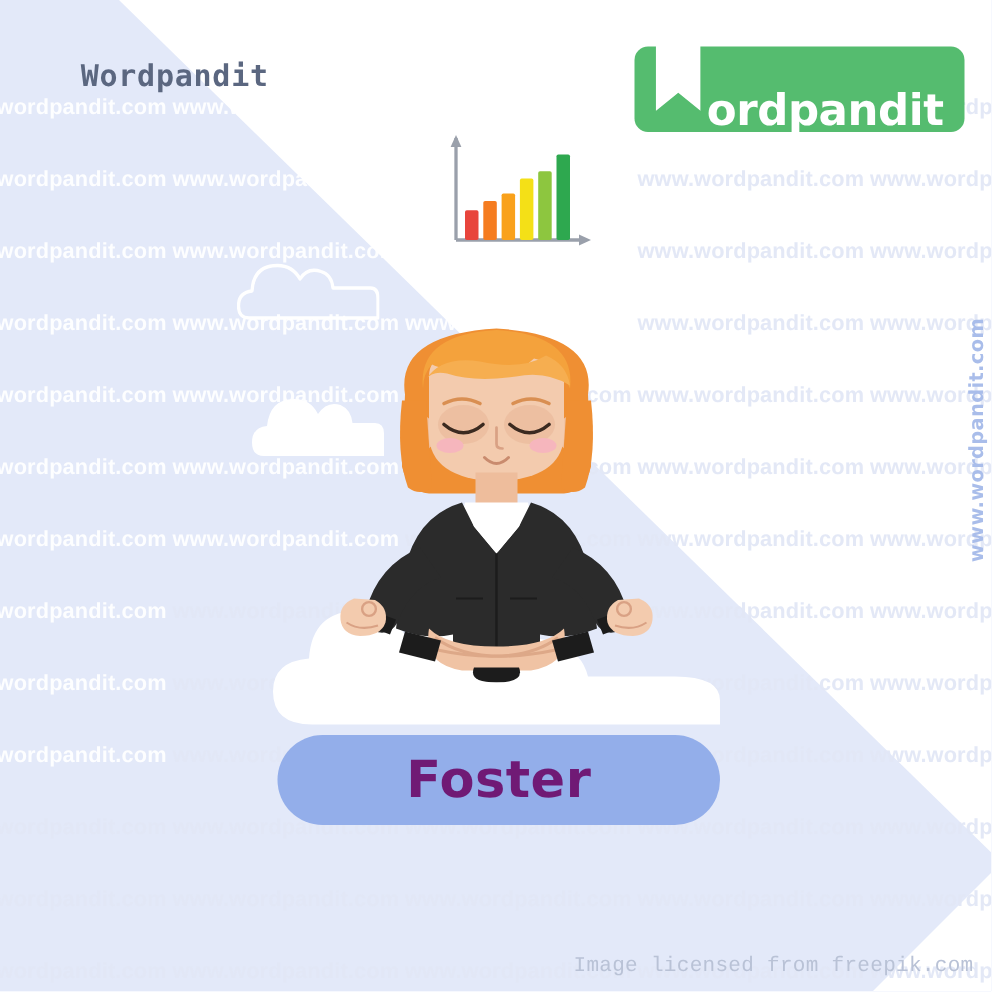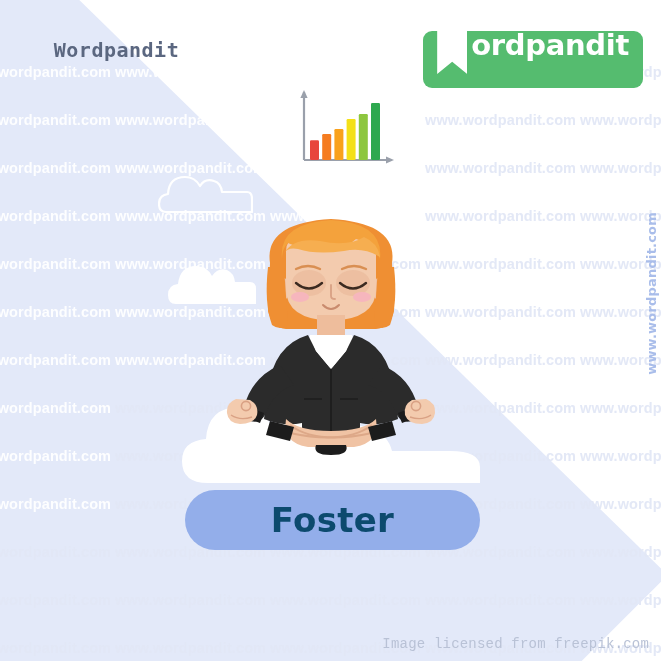--- a/index.html
+++ b/index.html
@@ -74,21 +74,21 @@
   
   .logo {
     position: absolute;
     right: 18px;
     top: 31px;
     height: 57px;
     min-width: 178px;
     background: #55bc6f;
     border-radius: 9px;
     display: flex;
-    align-items: flex-start;
+    align-items: flex-end;
     padding-left: 48px;
     padding-right: 14px;
     box-sizing: border-box;
   }
   .logo-ribbon {
     position: absolute;
     left: 14px;
     top: -4px;
     width: 30px;
     height: 47px;
@@ -134,21 +134,21 @@
     top: 490px;
     width: 295px;
     height: 60px;
     background: #93aeea;
     border-radius: 30px;
     display: flex;
     align-items: center;
     justify-content: center;
   }
   .word-pill span {
-    color: #0c4a6e;
+    color: #701a75;
     font-family: "DejaVu Sans", sans-serif;
     font-size: 34px;
     font-weight: 700;
     letter-spacing: 0.3px;
   }
 
   
   .definition {
     position: absolute;
     left: 24px;

